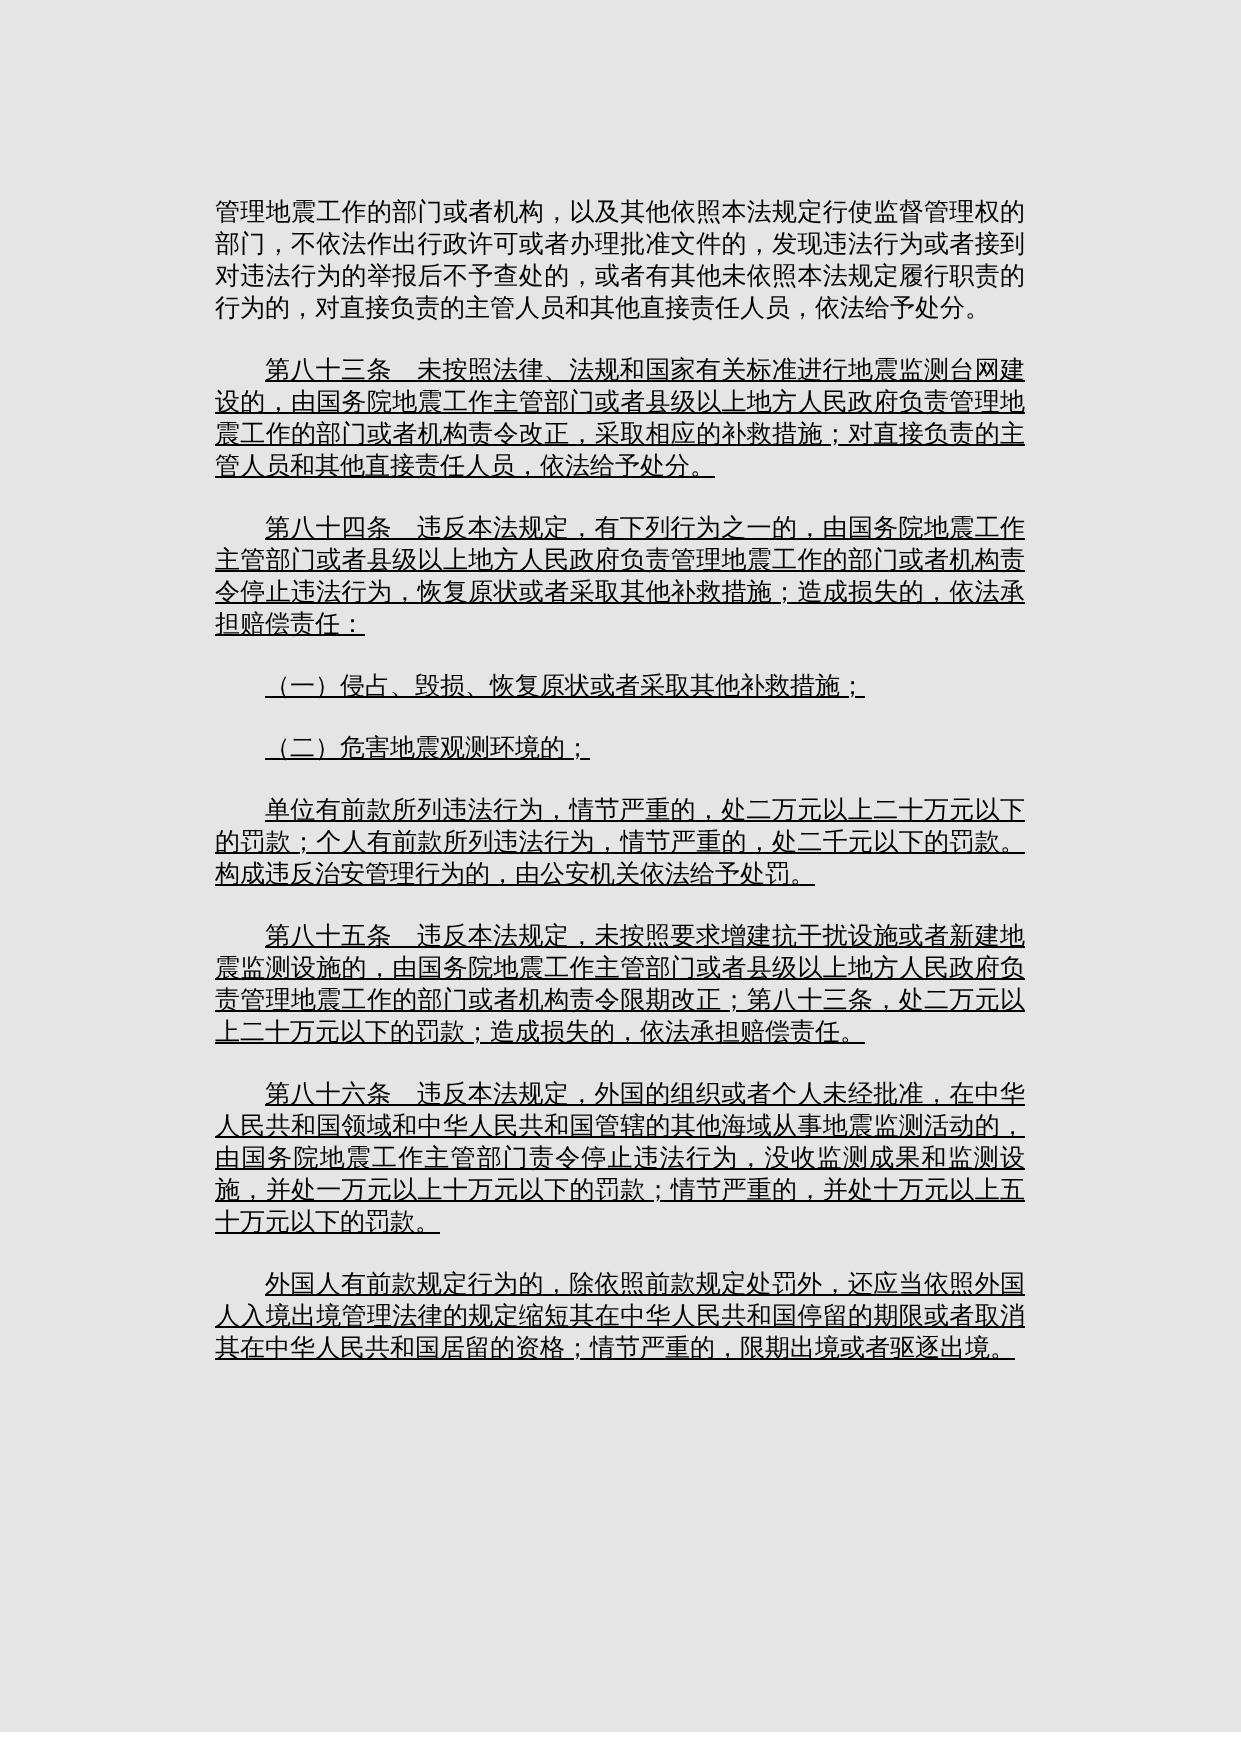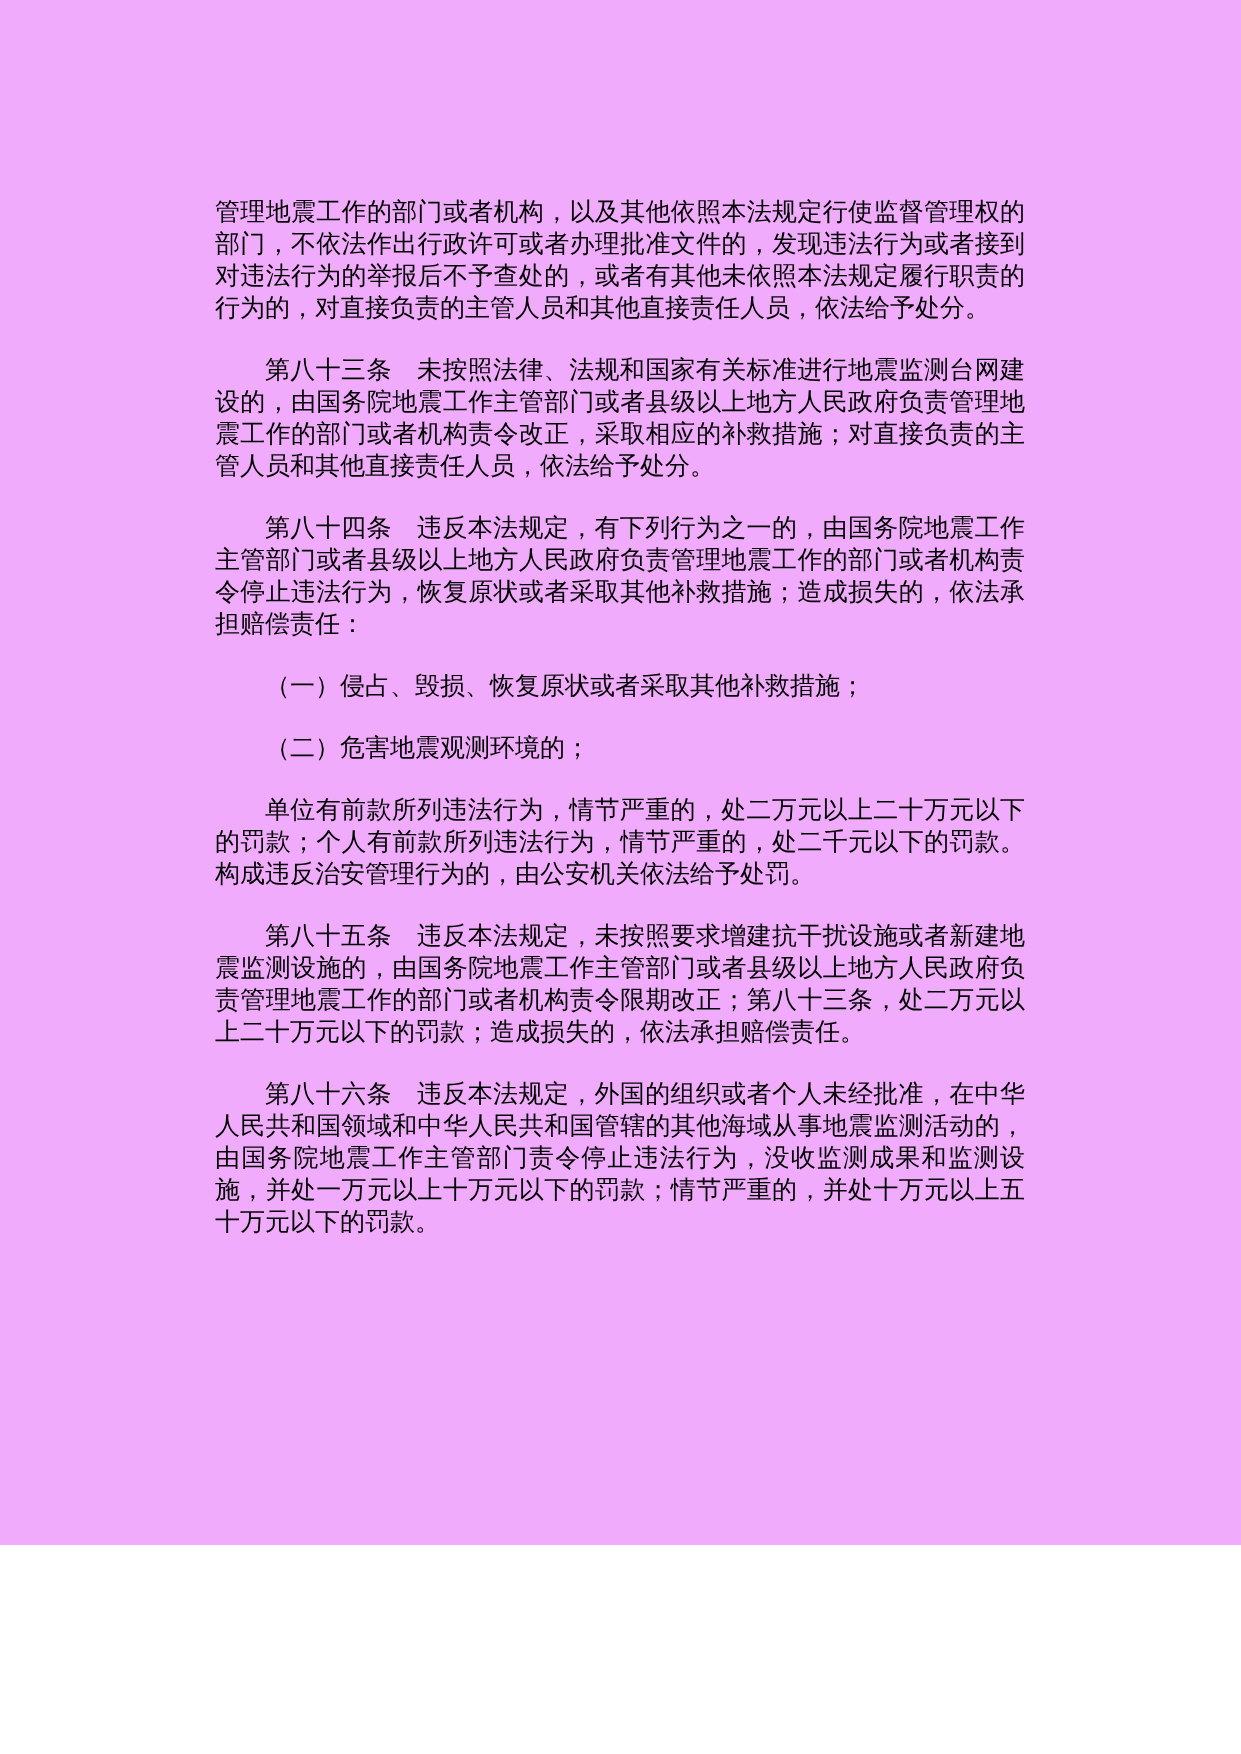--- a/index.html
+++ b/index.html
@@ -3,53 +3,55 @@
 <meta charset="utf-8">
 <style>
   html, body {
     margin: 0;
     padding: 0;
     background: #ffffff;
   }
   .page {
     position: relative;
     width: 1241px;
-    height: 1545px;
-    background: #f0abfc;
+    height: 1732px;
+    background: #e5e5e5;
     overflow: hidden;
   }
   .doc-content {
     position: absolute;
     left: 215px;
     top: 196px;
     width: 810px;
     font-family: "Liberation Serif", "DejaVu Serif", serif;
     font-size: 25px;
     line-height: 32px;
     color: #000000;
     text-align: justify;
   }
   .doc-content p {
     margin: 0 0 30px 0;
     padding: 0;
   }
   .doc-content p.indent {
     text-indent: 2em;
+    text-decoration: underline;
   }
   .doc-content p:last-child {
     margin-bottom: 0;
   }
 </style>
 </head>
 <body>
 
 <div class="page">
   <div class="doc-content">
     <p>管理地震工作的部门或者机构，以及其他依照本法规定行使监督管理权的部门，不依法作出行政许可或者办理批准文件的，发现违法行为或者接到对违法行为的举报后不予查处的，或者有其他未依照本法规定履行职责的行为的，对直接负责的主管人员和其他直接责任人员，依法给予处分。</p>
     <p class="indent">第八十三条　未按照法律、法规和国家有关标准进行地震监测台网建设的，由国务院地震工作主管部门或者县级以上地方人民政府负责管理地震工作的部门或者机构责令改正，采取相应的补救措施；对直接负责的主管人员和其他直接责任人员，依法给予处分。</p>
     <p class="indent">第八十四条　违反本法规定，有下列行为之一的，由国务院地震工作主管部门或者县级以上地方人民政府负责管理地震工作的部门或者机构责令停止违法行为，恢复原状或者采取其他补救措施；造成损失的，依法承担赔偿责任：</p>
     <p class="indent">（一）侵占、毁损、恢复原状或者采取其他补救措施；</p>
     <p class="indent">（二）危害地震观测环境的；</p>
     <p class="indent">单位有前款所列违法行为，情节严重的，处二万元以上二十万元以下的罚款；个人有前款所列违法行为，情节严重的，处二千元以下的罚款。构成违反治安管理行为的，由公安机关依法给予处罚。</p>
     <p class="indent">第八十五条　违反本法规定，未按照要求增建抗干扰设施或者新建地震监测设施的，由国务院地震工作主管部门或者县级以上地方人民政府负责管理地震工作的部门或者机构责令限期改正；第八十三条，处二万元以上二十万元以下的罚款；造成损失的，依法承担赔偿责任。</p>
     <p class="indent">第八十六条　违反本法规定，外国的组织或者个人未经批准，在中华人民共和国领域和中华人民共和国管辖的其他海域从事地震监测活动的，由国务院地震工作主管部门责令停止违法行为，没收监测成果和监测设施，并处一万元以上十万元以下的罚款；情节严重的，并处十万元以上五十万元以下的罚款。</p>
+    <p class="indent">外国人有前款规定行为的，除依照前款规定处罚外，还应当依照外国人入境出境管理法律的规定缩短其在中华人民共和国停留的期限或者取消其在中华人民共和国居留的资格；情节严重的，限期出境或者驱逐出境。</p>
   </div>
 </div>
 
 </body></html>

